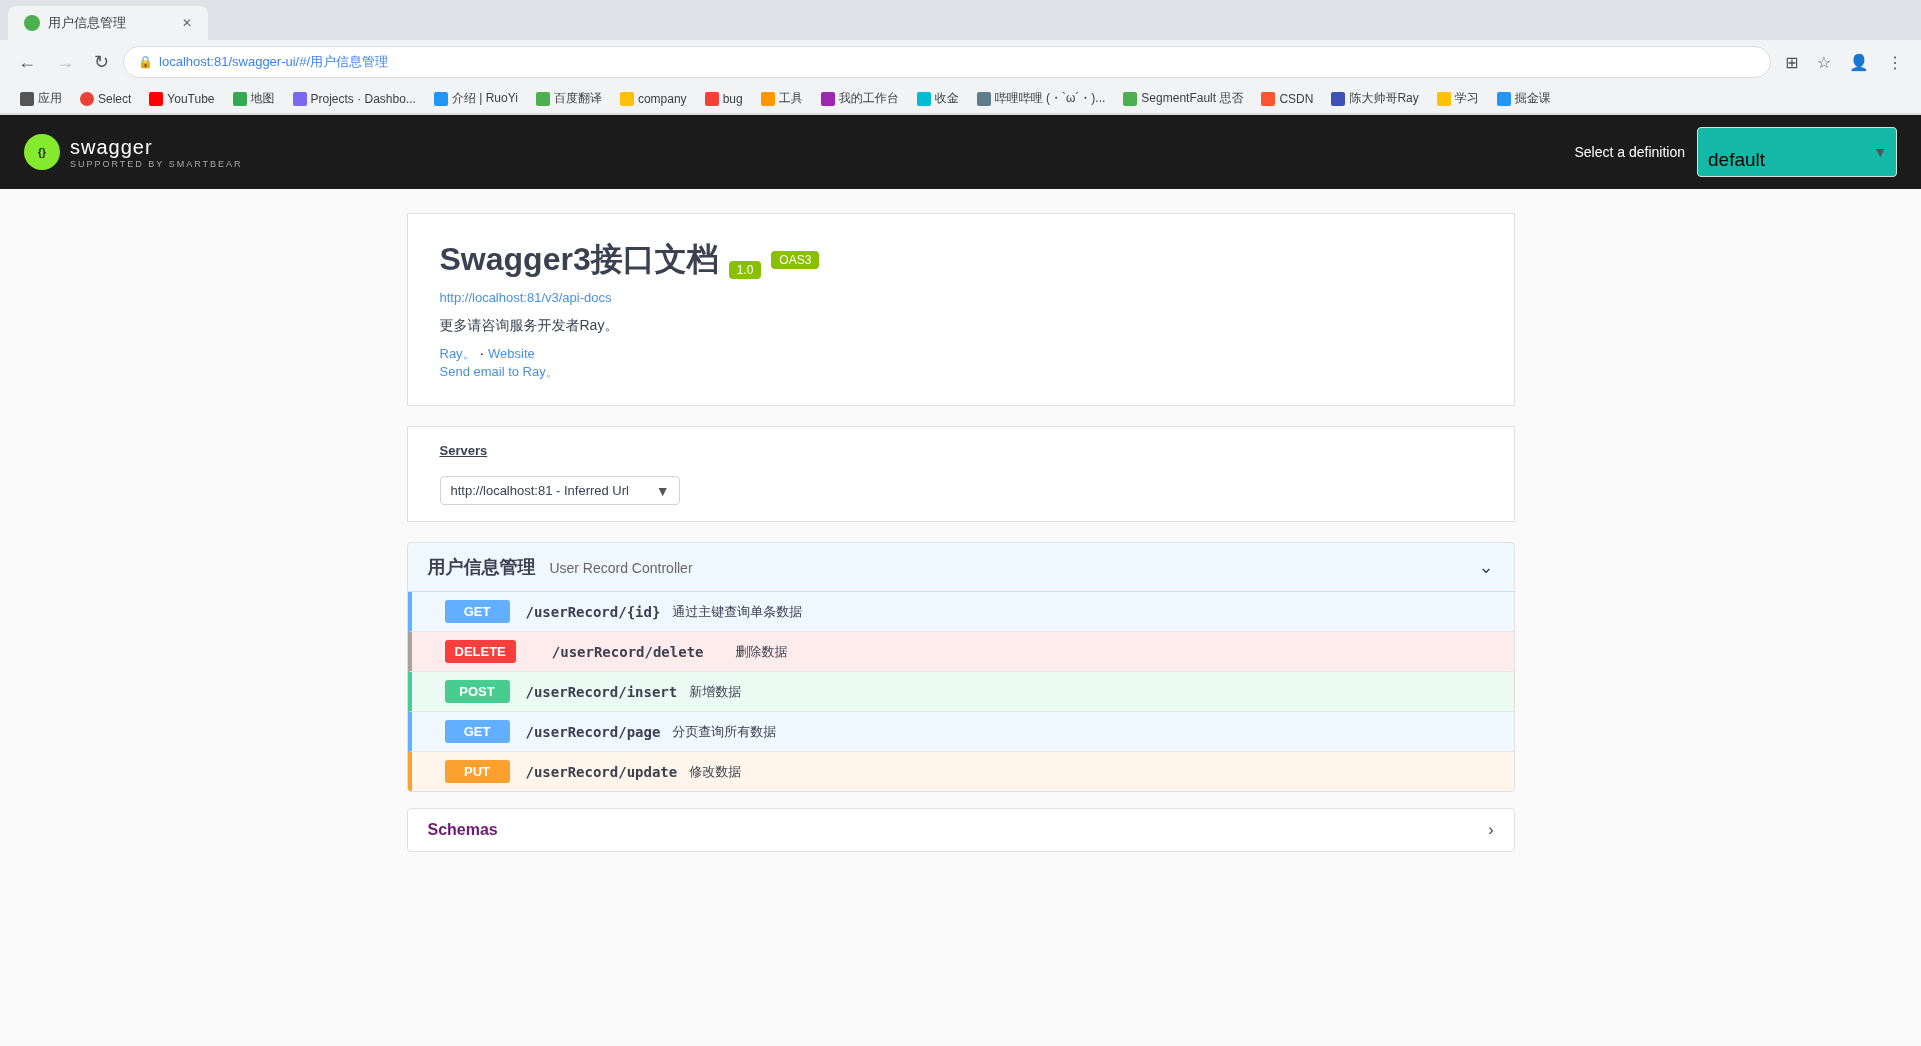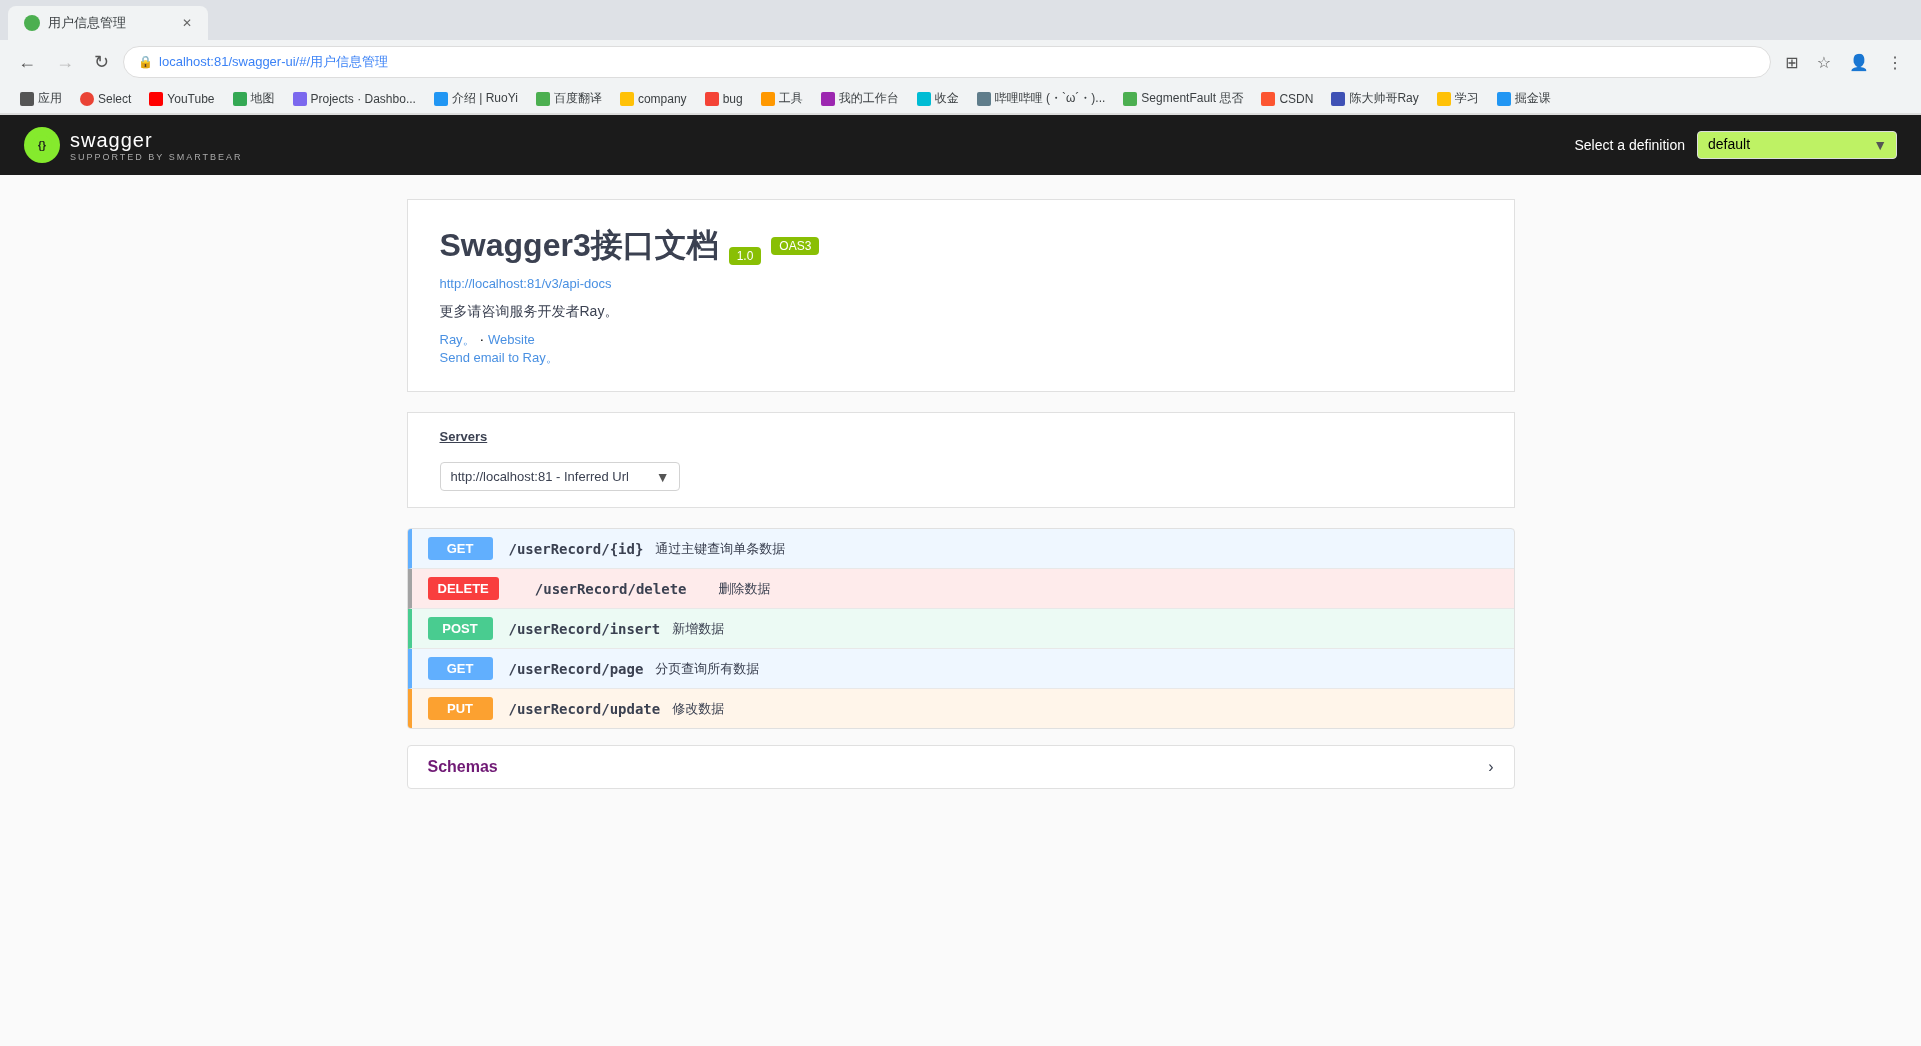--- a/index.html
+++ b/index.html
@@ -175,24 +175,24 @@
       letter-spacing: 2px;
     }
     .swagger-definition {
       display: flex;
       align-items: center;
       gap: 12px;
       color: white;
       font-size: 14px;
     }
     .swagger-select {
-      background: #bef264;
+      background: #14b8a6;
       border: 1px solid #ddd;
-      padding: 4px 30px 6px 10px;
-      font-size: 14px;
+      padding: 21px 30px 6px 10px;
+      font-size: 19px;
       border-radius: 4px;
       appearance: none;
       min-width: 200px;
       cursor: pointer;
     }
     .select-wrapper {
       position: relative;
       display: inline-block;
     }
     .select-arrow {
@@ -321,21 +321,21 @@
     }
     .chevron-icon {
       color: #3b4151;
       font-size: 18px;
     }
 
     
     .endpoint {
       display: flex;
       align-items: center;
-      padding: 8px 16px;
+      padding: 8px 33px;
       border-bottom: 1px solid #e8e8e8;
       cursor: pointer;
     }
     .endpoint:last-child { border-bottom: none; }
 
     .endpoint-get {
       background: rgba(97,175,254,.1);
       border-left: 4px solid #61affe;
     }
     .endpoint-delete {
@@ -558,20 +558,27 @@
       <div class="servers-label">Servers</div>
       <div class="server-select-wrapper">
         <select class="server-select">
           <option>http://localhost:81 - Inferred Url</option>
         </select>
         <span class="select-arrow">▼</span>
       </div>
     </div>
 
     <div class="api-section">
+      <div class="api-section-header">
+        <div>
+          <span class="api-section-title">用户信息管理</span>
+          <span class="api-section-subtitle">User Record Controller</span>
+        </div>
+        <span class="chevron-icon">⌄</span>
+      </div>
 
       <div id="endpoints-container">
       <div class="endpoint endpoint-get">
       <span class="method-badge badge-get">GET</span>
       <span class="endpoint-path">/userRecord/{id}</span>
       <span class="endpoint-desc">通过主键查询单条数据</span>
     </div>
           <div class="endpoint endpoint-delete">
       <span class="method-badge badge-delete">DELETE</span>
       <span class="endpoint-path">/userRecord/delete</span>

